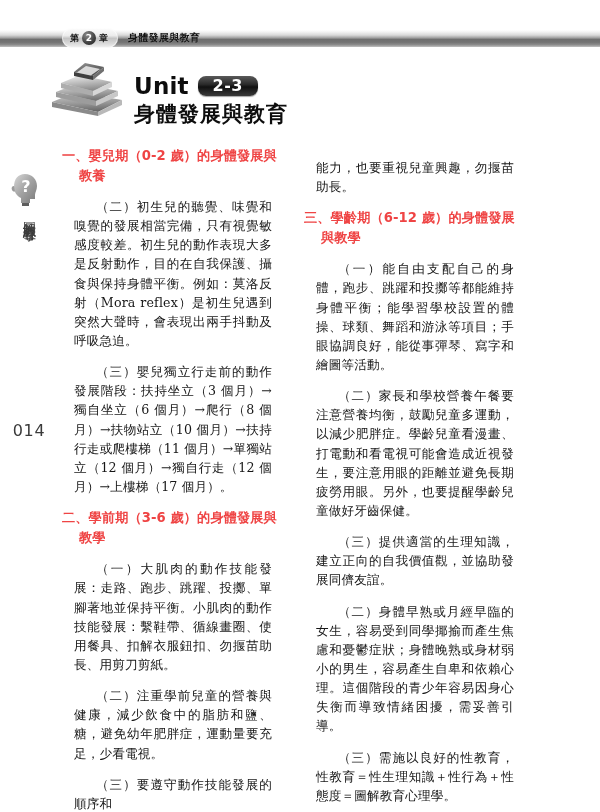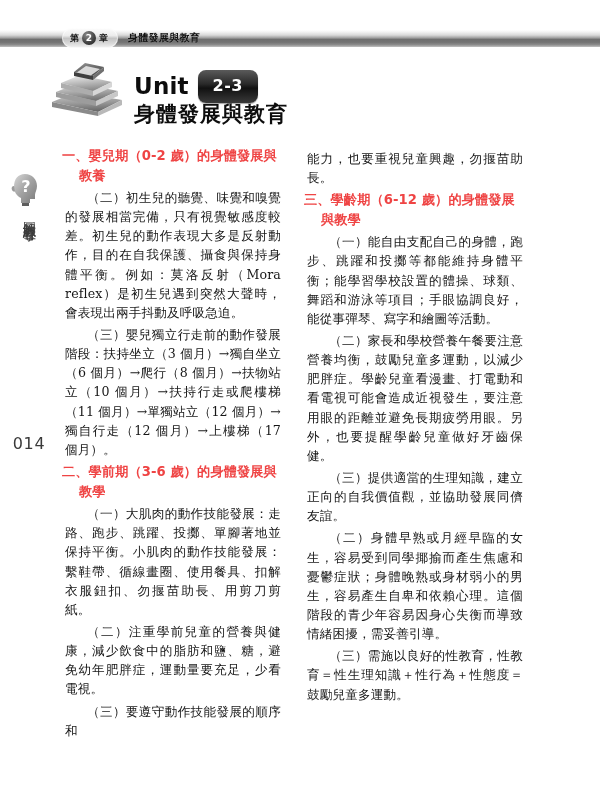--- a/index.html
+++ b/index.html
@@ -134,21 +134,21 @@
     font-weight: bold;
     color: #0d0d0d;
     letter-spacing: 0.2px;
     line-height: 1;
   }
   .unit-badge {
     display: inline-flex;
     align-items: center;
     justify-content: center;
     min-width: 46px;
-    height: 33px;
+    height: 20px;
     padding: 0 7px;
     border-radius: 8px;
     background: linear-gradient(to bottom, #5a5a5a 0%, #2a2a2a 42%, #111111 55%, #3a3a3a 100%);
     color: #ffffff;
     font-size: 16px;
     font-weight: bold;
     line-height: 1;
     letter-spacing: 0.5px;
     box-shadow: 0 1px 1px rgba(0,0,0,0.35);
   }
@@ -186,21 +186,21 @@
     color: #3b3b3b;
     line-height: 1.16;
     letter-spacing: 1px;
     writing-mode: vertical-rl;
     text-orientation: upright;
     white-space: nowrap;
   }
   #page-number {
     position: absolute;
     left: 10px;
-    top: 262px;
+    top: 249px;
     width: 38px;
     font-size: 16px;
     font-weight: normal;
     color: #3a3a3a;
     letter-spacing: 0.6px;
     text-align: center;
   }
 
   
   #body-cols {
@@ -222,21 +222,21 @@
     font-weight: bold;
     color: #ef4444;
     line-height: 1.48;
     letter-spacing: 0.1px;
     text-indent: 0;
     padding-left: 17px;
     text-indent: -17px;
   }
 
   p.body-par {
-    margin: 3px;
+    margin: 12px;
     font-size: 12.6px;
     font-family: "DejaVu Serif", "Liberation Serif", serif;
     color: #161616;
     line-height: 1.52;
     text-align: justify;
     text-justify: inter-character;
     text-indent: 22px;
     letter-spacing: 0.15px;
   }
   p.body-par.cont { text-indent: 0; }
@@ -346,18 +346,18 @@
       <p class="body-par">（三）要遵守動作技能發展的順序和</p>
     </div>
 
     <div class="col">
       <p class="body-par cont">能力，也要重視兒童興趣，勿揠苗助長。</p>
       <h3 class="sec-head gap-before">三、學齡期（6-12 歲）的身體發展與教學</h3>
       <p class="body-par">（一）能自由支配自己的身體，跑步、跳躍和投擲等都能維持身體平衡；能學習學校設置的體操、球類、舞蹈和游泳等項目；手眼協調良好，能從事彈琴、寫字和繪圖等活動。</p>
       <p class="body-par">（二）家長和學校營養午餐要注意營養均衡，鼓勵兒童多運動，以減少肥胖症。學齡兒童看漫畫、打電動和看電視可能會造成近視發生，要注意用眼的距離並避免長期疲勞用眼。另外，也要提醒學齡兒童做好牙齒保健。</p>
       <p class="body-par">（三）提供適當的生理知識，建立正向的自我價值觀，並協助發展同儕友誼。</p>
       <p class="body-par">（二）身體早熟或月經早臨的女生，容易受到同學揶揄而產生焦慮和憂鬱症狀；身體晚熟或身材弱小的男生，容易產生自卑和依賴心理。這個階段的青少年容易因身心失衡而導致情緒困擾，需妥善引導。</p>
-      <p class="body-par">（三）需施以良好的性教育，性教育＝性生理知識＋性行為＋性態度＝鼓勵兒童多運動。</p>
+      <p class="body-par">（三）需施以良好的性教育，性教育＝性生理知識＋性行為＋性態度＝圖解教育心理學。</p>
     </div>
 
   </div>
 
 </div>
 
 </body></html>

